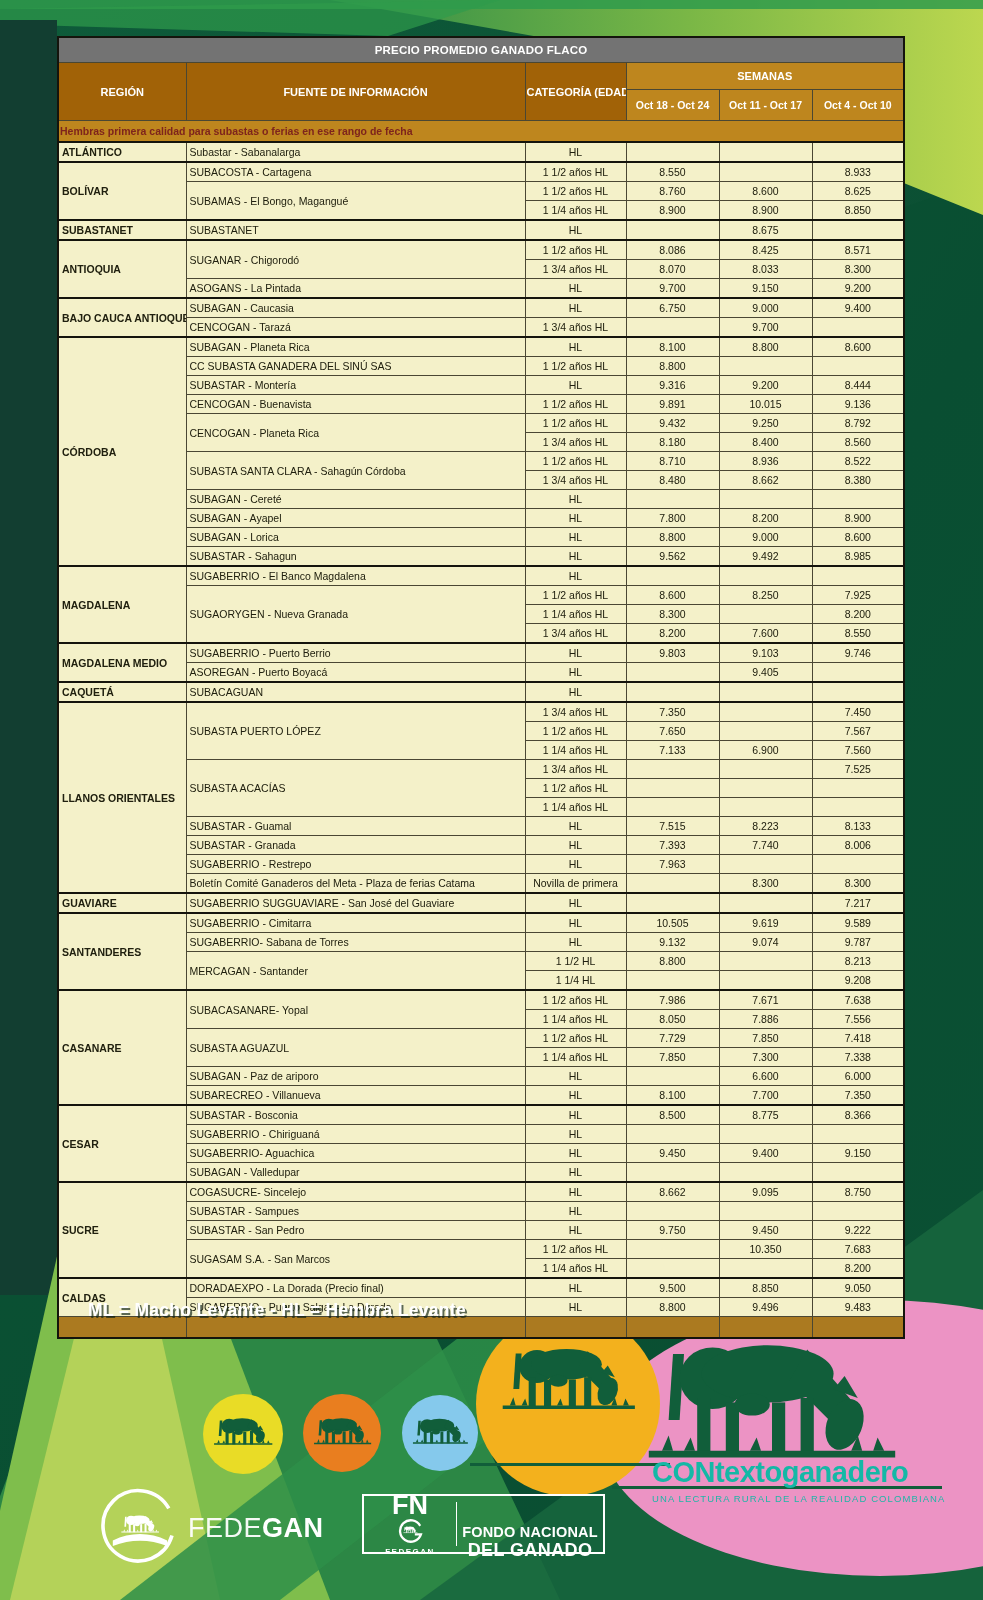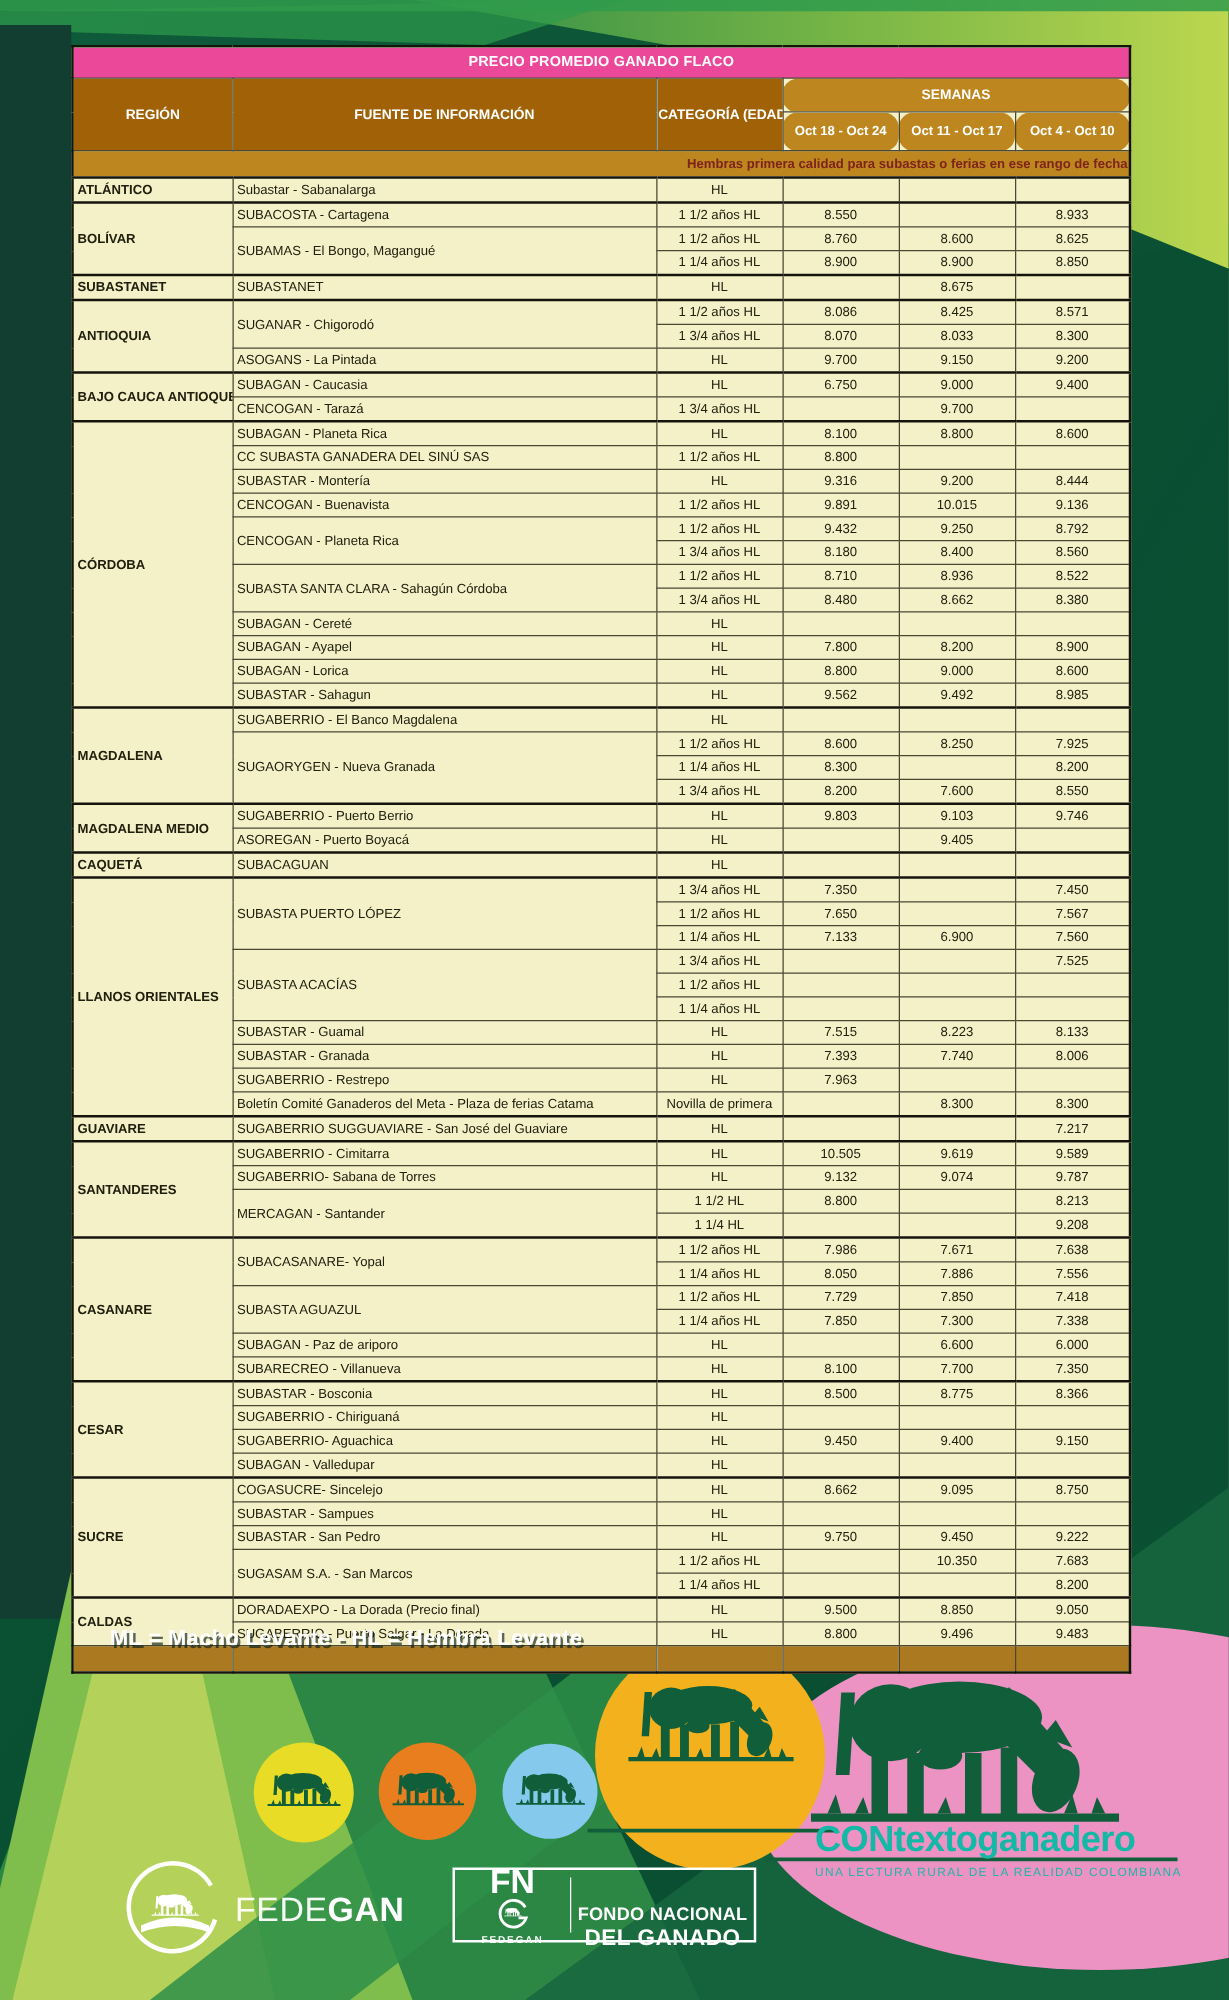--- a/index.html
+++ b/index.html
@@ -15,31 +15,31 @@
     position:absolute;left:57px;top:36px;width:846px;z-index:2;
     border-collapse:collapse;table-layout:fixed;
     border:2px solid #14140c;
     background:#F4F1C9;
   }
   .price-table th,.price-table td{
     border:1px solid #4a4733;
     overflow:hidden;white-space:nowrap;
   }
   .t-title{
-    background:#ec4899;color:#fff;font-weight:bold;font-size:11.5px;
+    background:#737373;color:#fff;font-weight:bold;font-size:11.5px;
     height:22px;text-align:center;letter-spacing:.2px;
     border-bottom:2px solid #6f2721;
   }
   .t-head{background:#a16207;color:#fff;font-weight:bold;font-size:11px;text-align:center;}
-  .t-gold{background:#BE861E;color:#fff;font-weight:bold;font-size:11px;text-align:center;border-radius:12px;}
+  .t-gold{background:#BE861E;color:#fff;font-weight:bold;font-size:11px;text-align:center;}
   .row-semanas th{height:24px;}
   .row-weeks th{height:28px;font-size:10.5px;}
   .t-subtitle{
     background:#BE861E;color:#7e241c;font-weight:bold;font-size:10.5px;
-    height:18px;text-align:right;
+    height:18px;text-align:left;
   }
   .price-table tbody td{height:18px;font-size:10.5px;color:#20200f;padding:0 3px;background:#F4F1C9;}
   .c-region{font-weight:bold;font-size:9.8px;text-align:left;vertical-align:middle;}
   .c-source{text-align:left;font-size:10.3px;vertical-align:middle;}
   .c-cat{text-align:center;}
   .c-num{text-align:center;}
   tr.region-first td{border-top:2px solid #14140c;}
   .t-footer td{background:#AB7A20;height:18px;}
   
   .legend{

